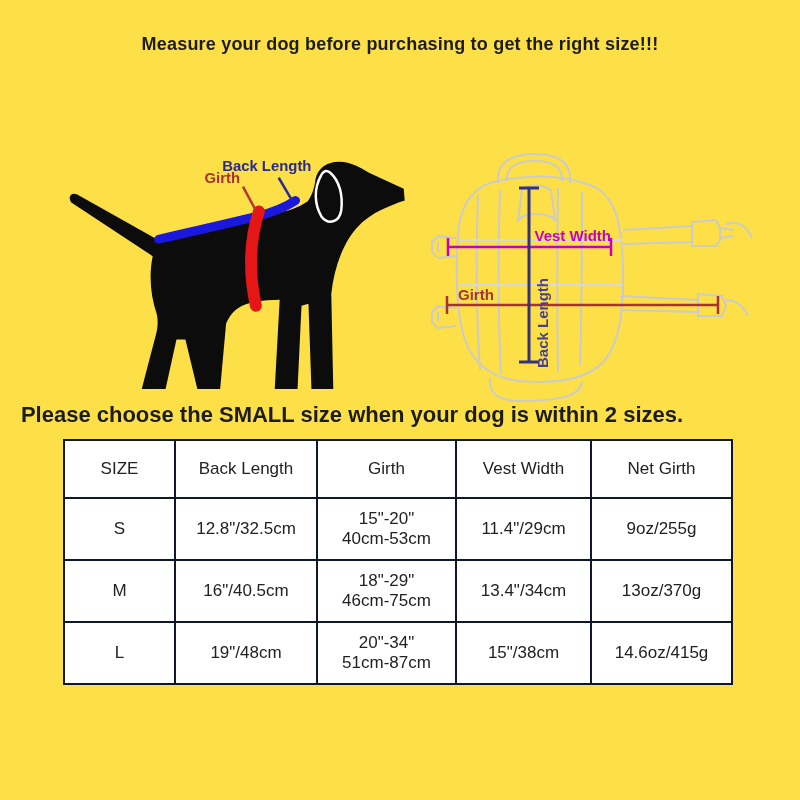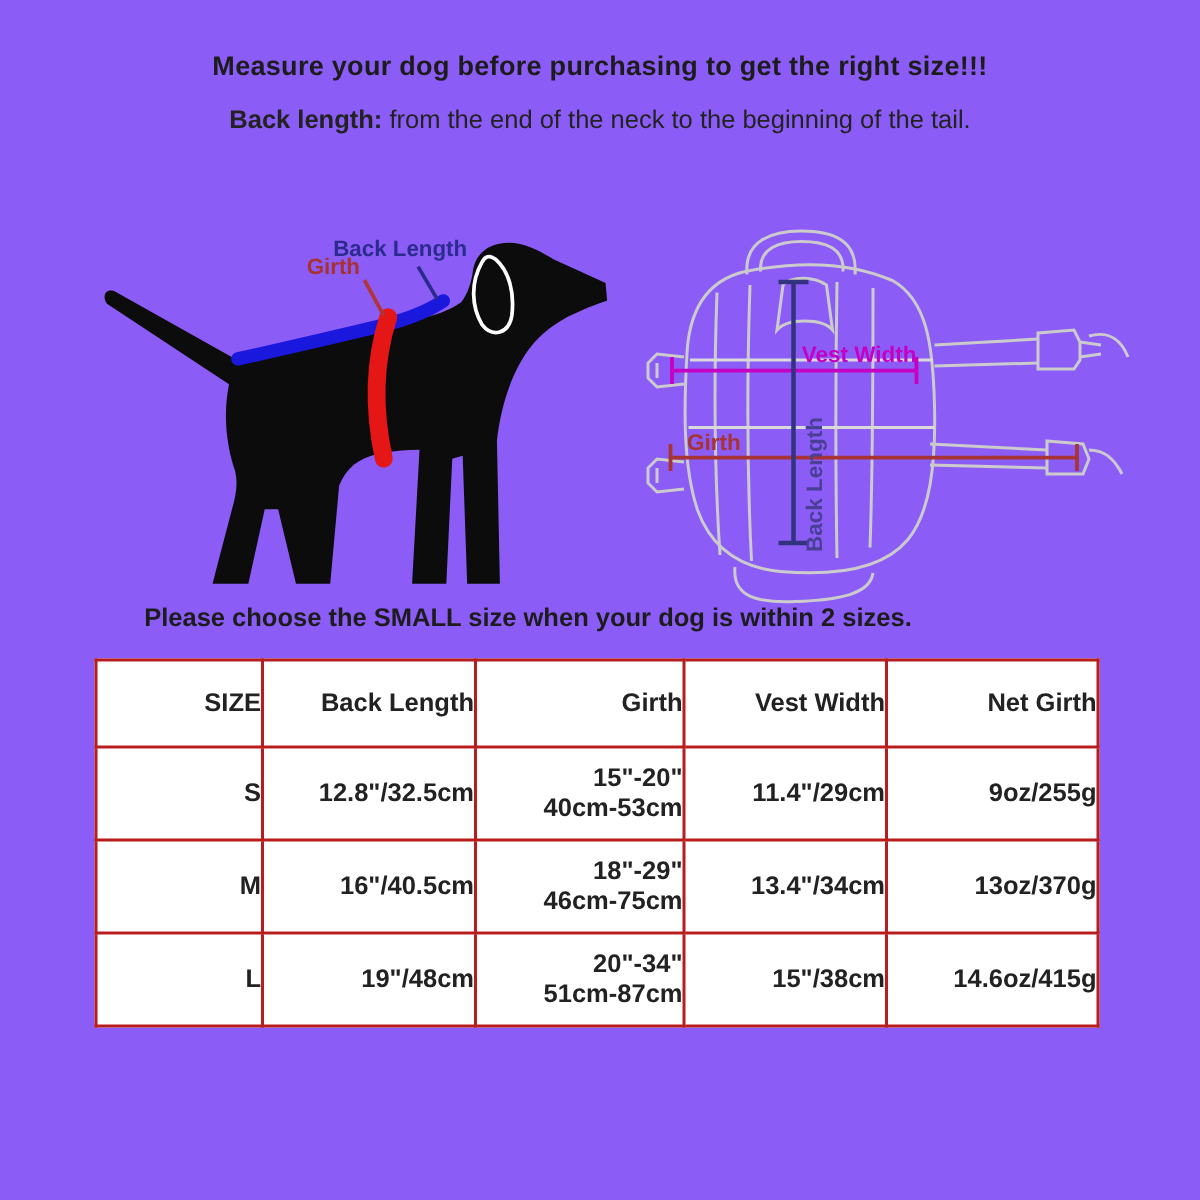--- a/index.html
+++ b/index.html
@@ -1,55 +1,54 @@
 <!DOCTYPE html>
 <html><head>
 <meta charset="utf-8">
 <style>
   html, body { margin: 0; padding: 0; background: #ffffff; }
   .canvas {
-    position: relative; width: 800px; height: 800px; background: #8b5cf6;
+    position: relative; width: 800px; height: 800px; background: #fde047;
     font-family: "Liberation Sans", sans-serif; color: #1f1f1f; overflow: hidden;
   }
   .headline {
     position: absolute; left: 0; width: 800px; text-align: center;
     font-size: 18px; font-weight: bold; letter-spacing: 0.2px; color: #1c1c1c;
   }
   .subline {
     position: absolute; left: 0; width: 800px; text-align: center;
     font-size: 17px; color: #222222;
   }
   .subline .b { font-weight: bold; }
   .note-line {
     position: absolute; left: 0; width: 704px; text-align: center;
-    font-size: 17px; font-weight: bold; color: #1c1c1c;
+    font-size: 22px; font-weight: bold; color: #1c1c1c;
   }
   .dog-svg  { position: absolute; left: 58px;  top: 145px; }
   .vest-svg { position: absolute; left: 430px; top: 150px; }
   svg text { font-family: "Liberation Sans", sans-serif; font-weight: bold; }
 
   table.size-table {
     position: absolute; left: 63px; top: 439px; width: 668px;
     border-collapse: collapse; table-layout: fixed;
     font-size: 17px; color: #222222; background: #ffffff;
   }
   table.size-table th, table.size-table td {
-    border: 2px solid #b91c1c; text-align: right; vertical-align: middle;
-    padding: 0; font-weight: bold; line-height: 1.15;
+    border: 2px solid #0f172a; text-align: center; vertical-align: middle;
+    padding: 0; font-weight: normal; line-height: 1.15;
   }
   table.size-table thead th { height: 56px; }
   table.size-table tbody td { height: 60px; }
 </style>
 </head>
 <body>
 
 <div class="canvas">
 
   <div class="headline" style="top:34px">Measure your dog before purchasing to get the right size!!!</div>
-  <div class="subline" style="top:70px"><span class="b">Back length:</span><span> from the end of the neck to the beginning of the tail.</span></div>
 
   <svg class="dog-svg" width="362" height="258" viewBox="0 0 360 260">
     <path d="M 346 44
              L 311 28
              C 302 23 293 17 281 17
              C 268 17 259 24 257 35
              C 256 44 253 52 249 57
              C 240 63 231 66 221 68
              C 186 77 147 86 116 92
              C 108 93 103 94 99 96

